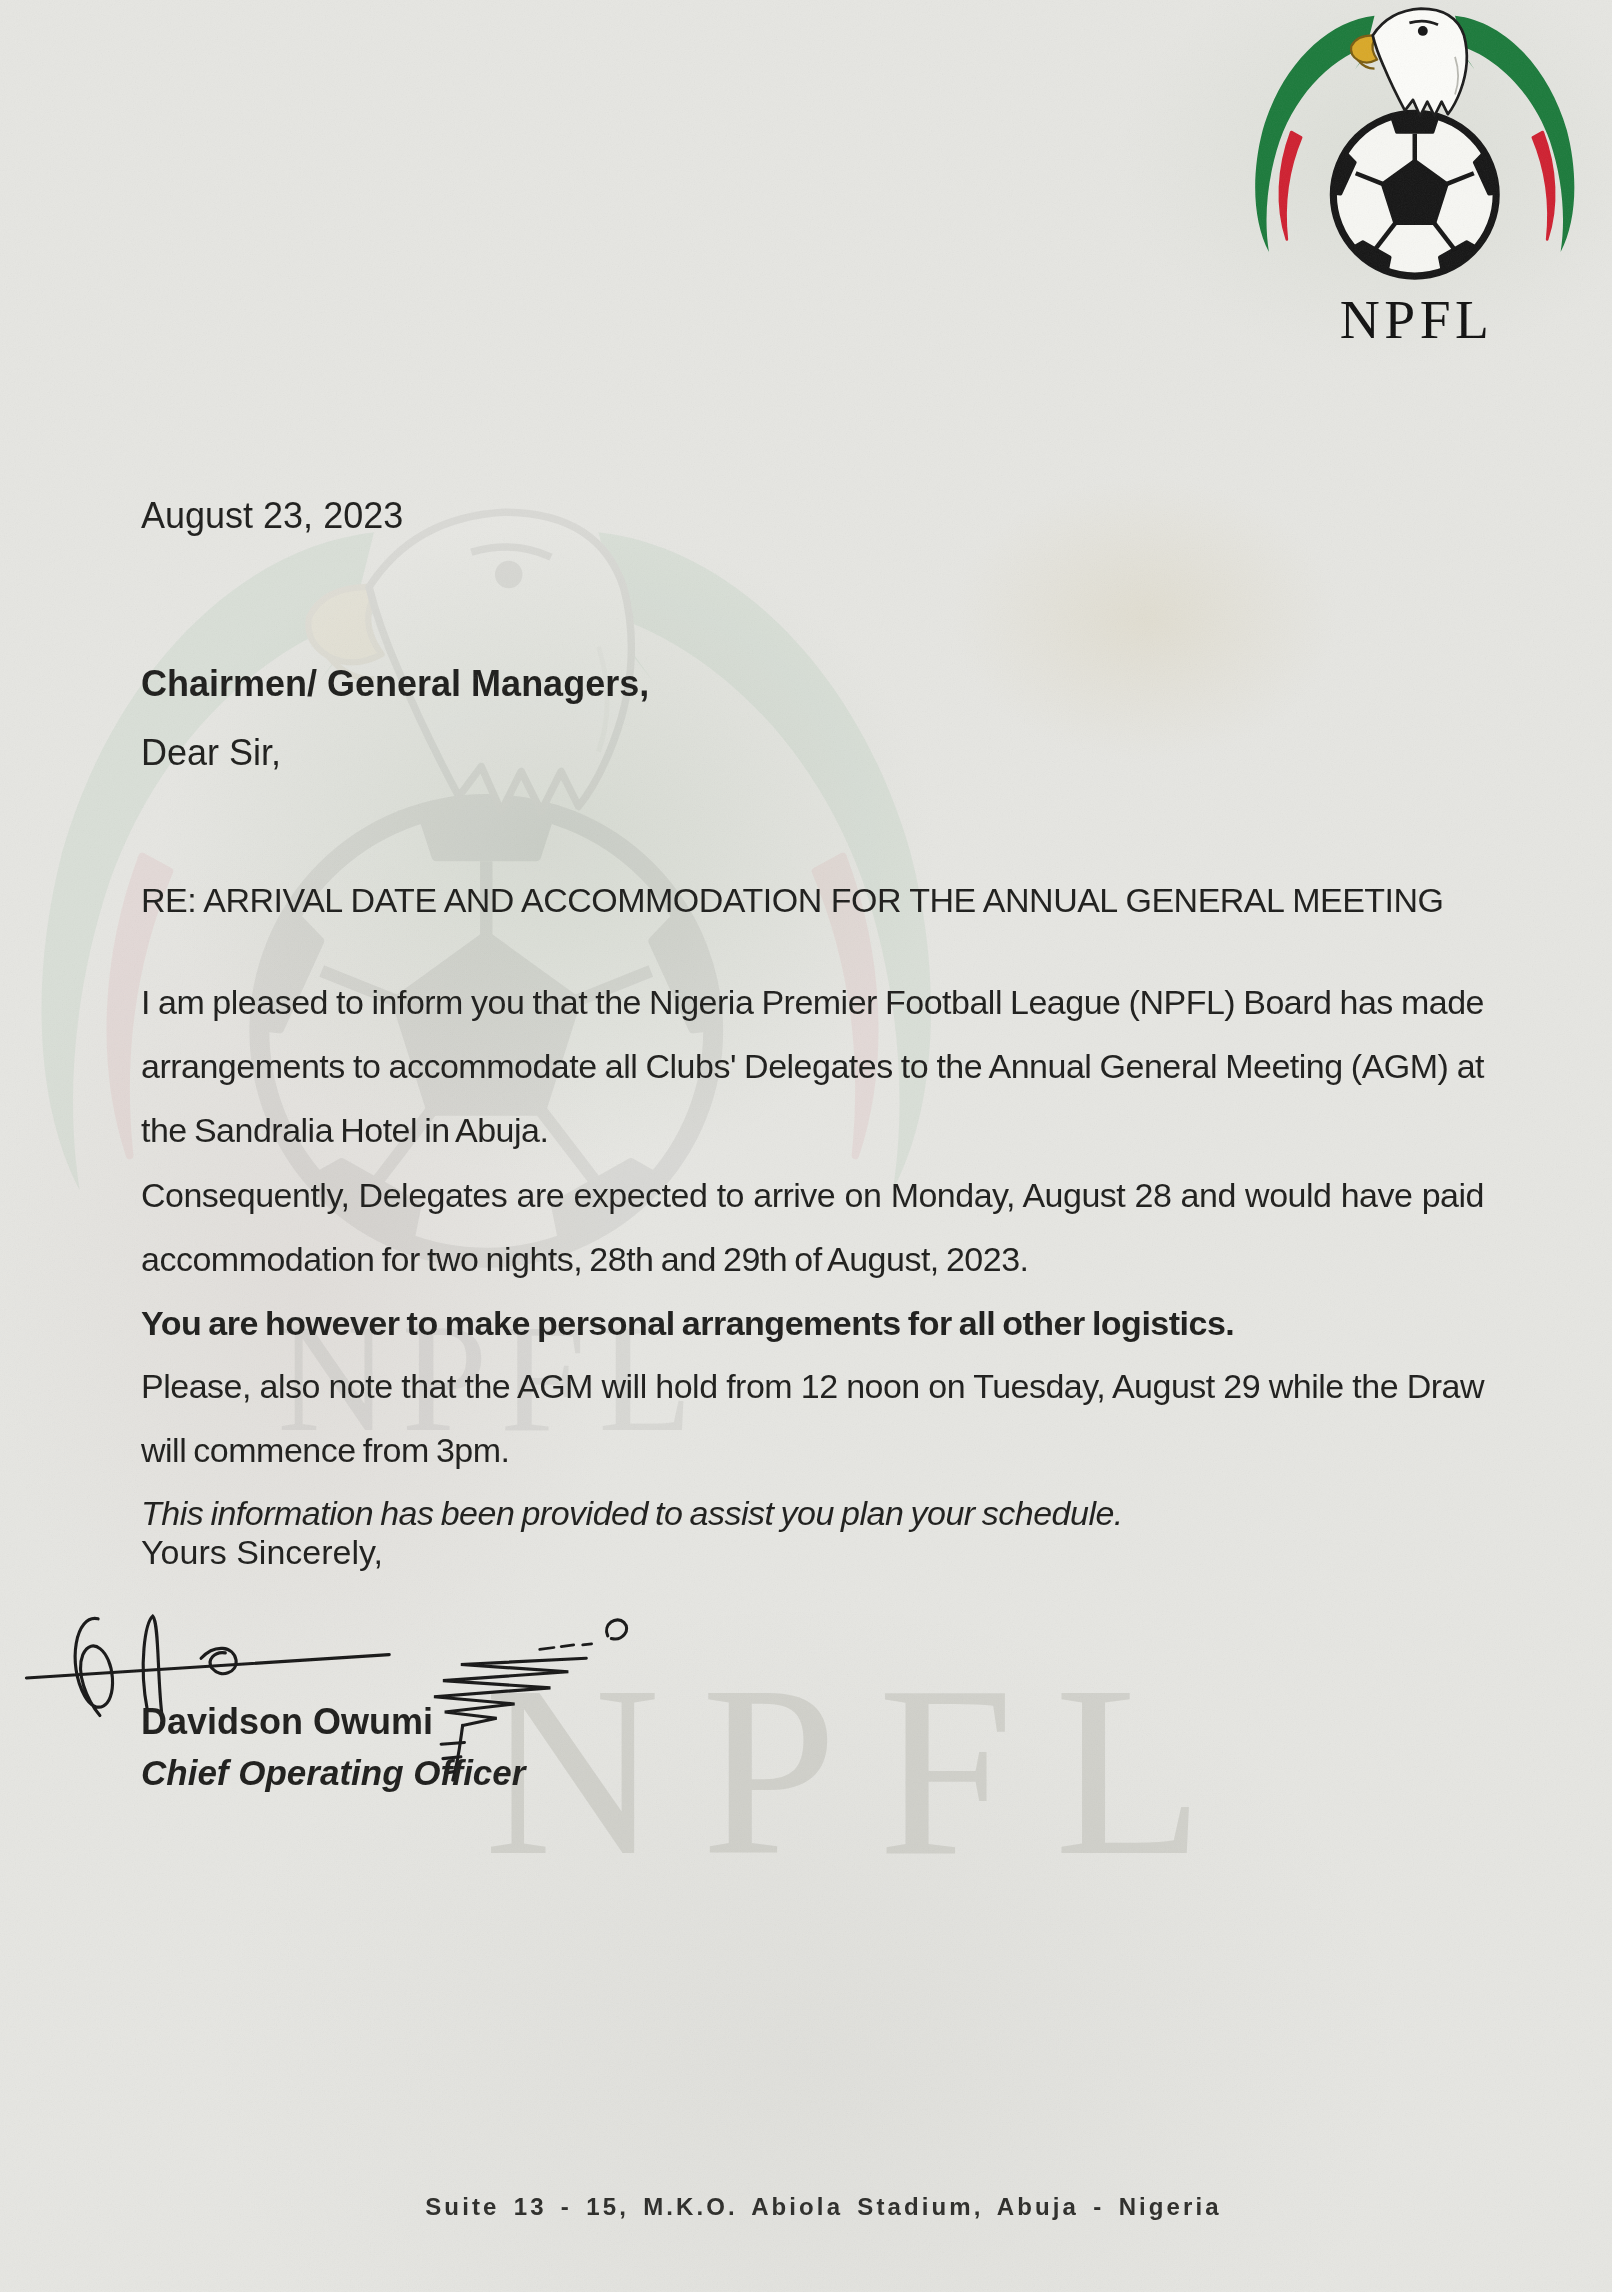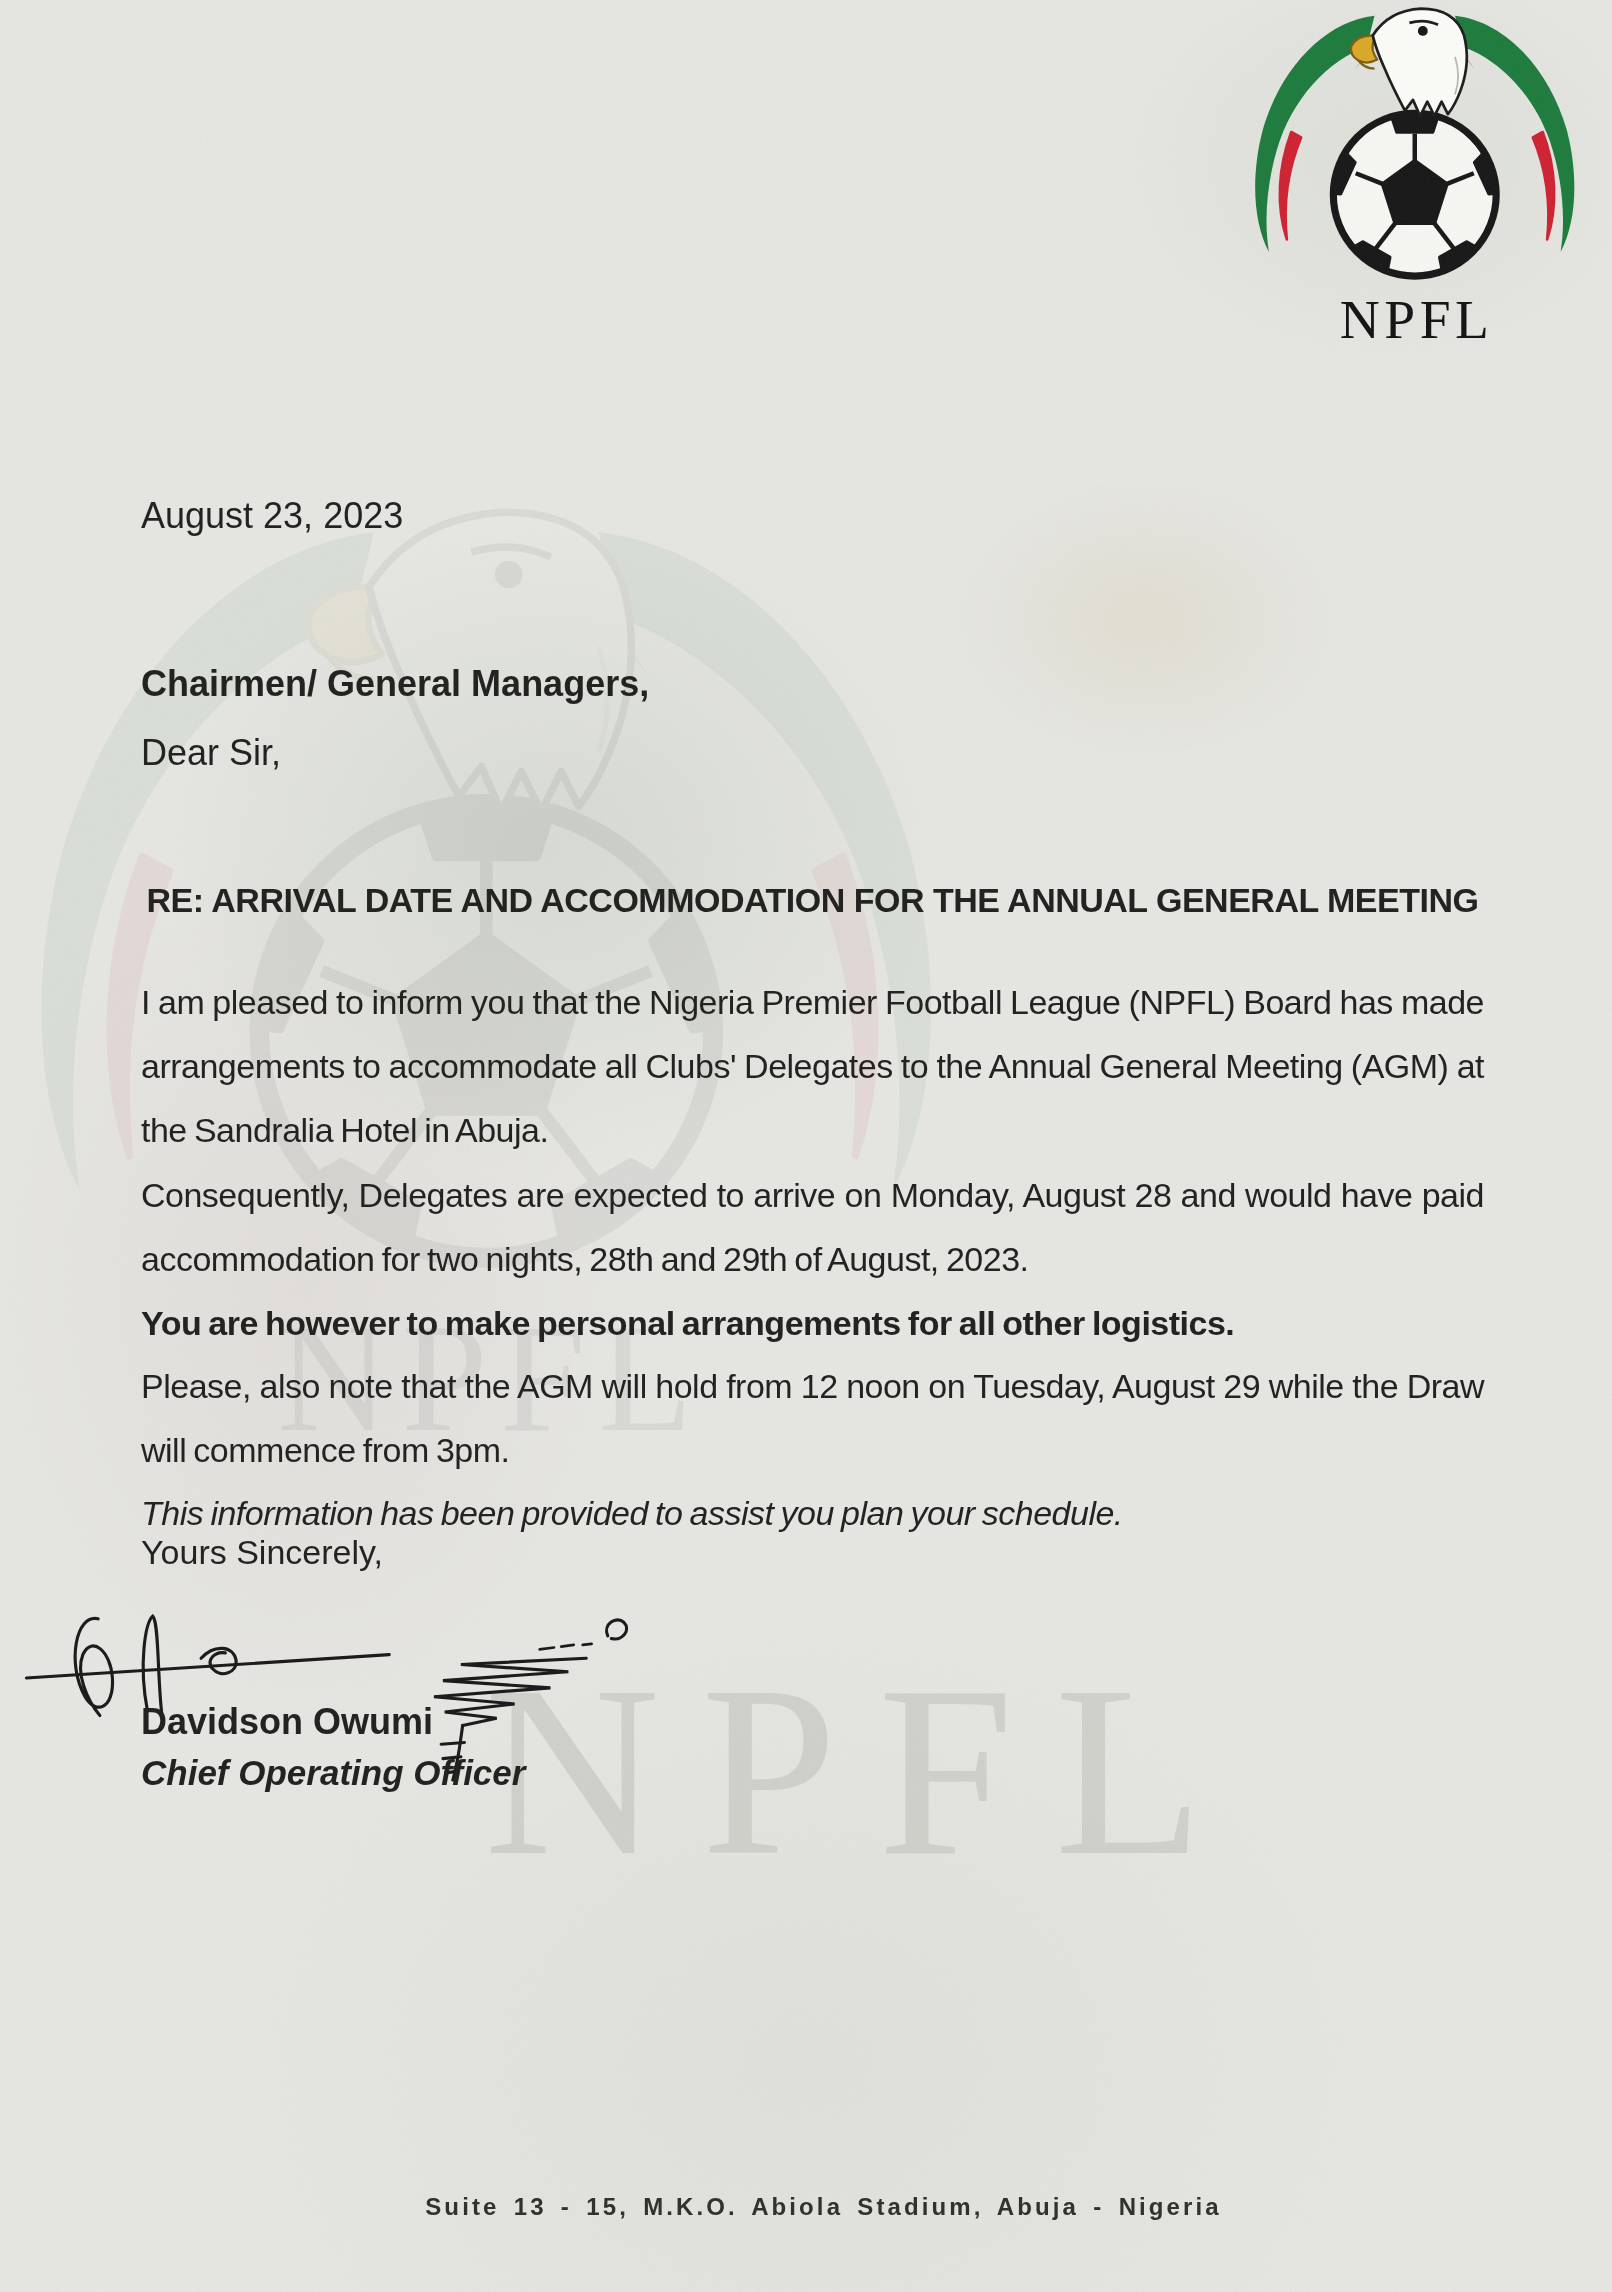--- a/index.html
+++ b/index.html
@@ -15,21 +15,21 @@
       radial-gradient(ellipse 269px 197px at 71% 27%, rgba(196,176,120,0.16), transparent 72%),
       radial-gradient(ellipse 466px 645px at 19% 56%, rgba(182,150,150,0.10), transparent 70%),
       radial-gradient(ellipse 376px 287px at 86% 7%,  rgba(160,178,150,0.14), transparent 72%),
       radial-gradient(ellipse 806px 627px at 50% 90%, rgba(120,120,110,0.06), transparent 75%);
   }
   .abs{position:absolute;}
   .txtcol{left:141px;width:1343px;}
   .date{top:494px;font-size:36px;line-height:43px;}
   .addr{top:649px;font-size:36px;line-height:69px;}
   .addr .b1{font-weight:bold;}
-  .subject{top:868px;font-size:34px;line-height:64px;font-weight:bold;letter-spacing:-0.5px;text-align:center;}
+  .subject{top:868px;font-size:34px;line-height:64px;font-weight:normal;letter-spacing:-0.5px;}
   .para{font-size:34px;line-height:64px;text-align:justify;text-align-last:left;
         letter-spacing:-0.5px;word-spacing:-1.8px;}
   .p1{top:936px;} .p2{top:1129px;} .p3{top:1257px;font-weight:bold;} .p4{top:1320px;} .p5{top:1447px;font-style:italic;}
   .closing{top:1520px;font-size:34px;line-height:64px;}
   .sig-svg{left:13.4px;top:1608px;}
   .sig-name{top:1699px;font-size:36px;font-weight:bold;line-height:45px;}
   .sig-title{top:1750px;font-size:35px;font-weight:bold;font-style:italic;line-height:45px;}
   .wm-npfl{
     left:484px;top:1641px;width:860px;
     font-family:"Liberation Serif",serif;font-size:244px;line-height:260px;

